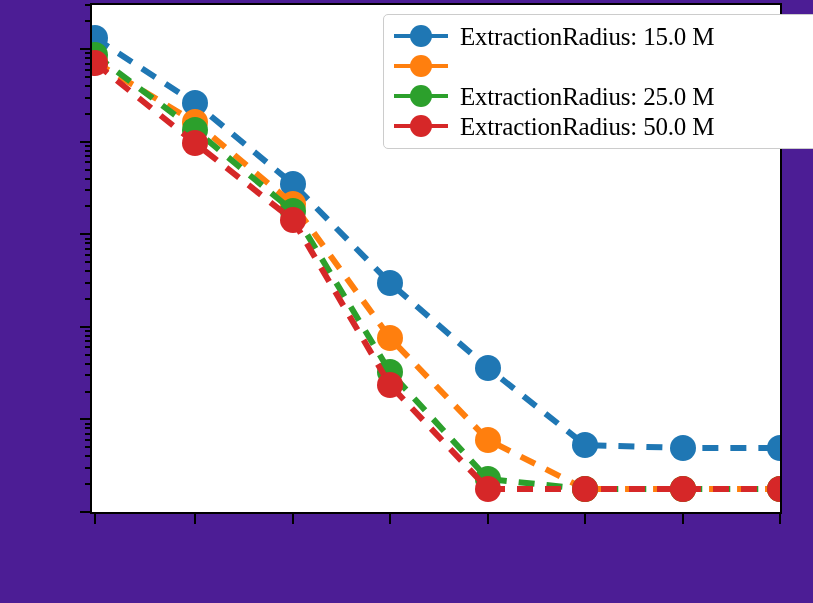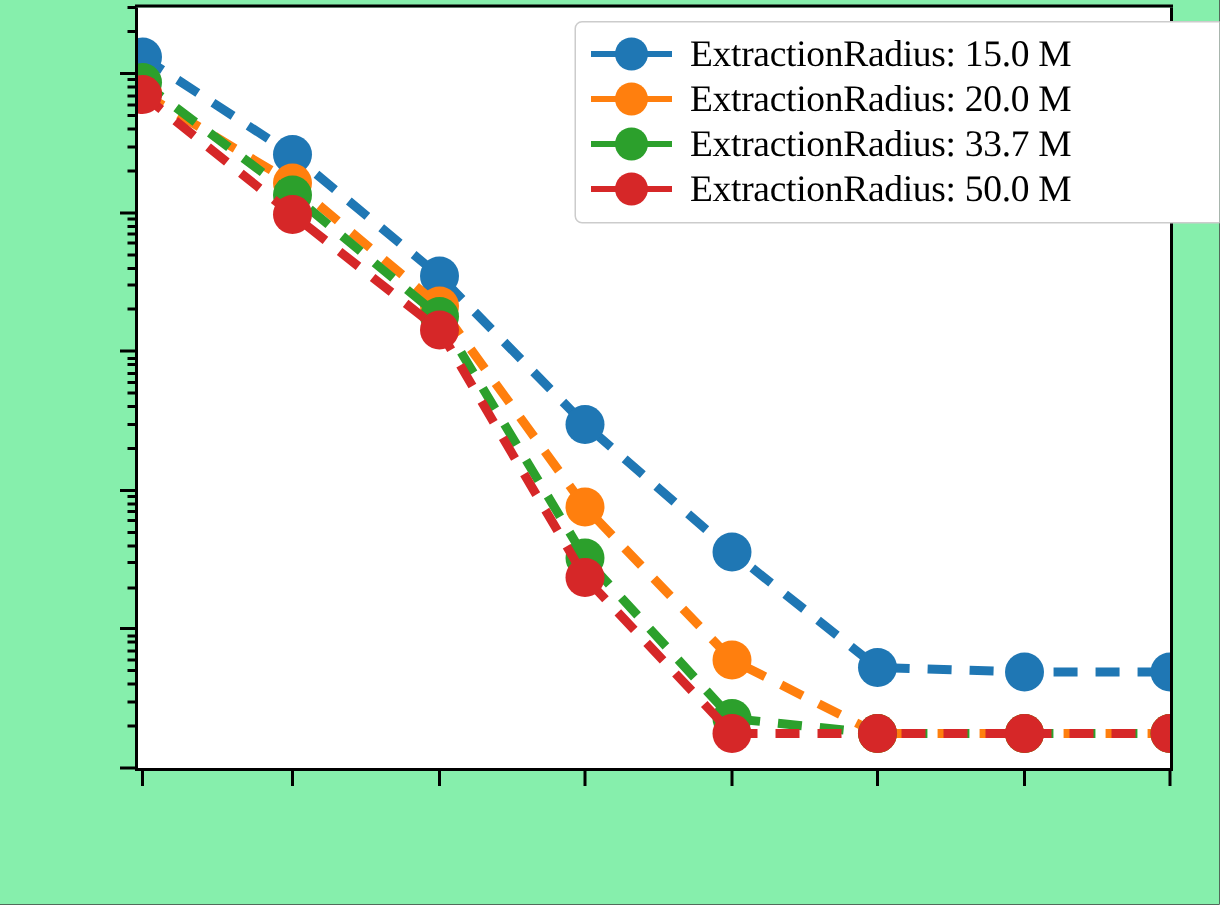--- a/index.html
+++ b/index.html
@@ -12,21 +12,21 @@
     width: 813px;
     height: 603px;
     overflow: hidden;
     font-family: "Liberation Serif", "DejaVu Serif", serif;
   }
 
   #figure {
     position: relative;
     width: 813px;
     height: 603px;
-    background: #86efac;
+    background: #4c1d95;
   }
 
   
   #plot-area {
     position: absolute;
     left: 92px;
     top: 5px;
     width: 688px;
     height: 507px;
     background: #ffffff;
@@ -232,29 +232,28 @@
         <span class="lh-dot" style="background: rgb(31, 119, 180);"></span>
       </span>
       <span class="legend-label">ExtractionRadius: 15.0 M</span>
     </div>
 
     <div class="legend-row">
       <span class="legend-handle">
         <span class="lh-line" style="background: rgb(255, 127, 14);"></span>
         <span class="lh-dot" style="background: rgb(255, 127, 14);"></span>
       </span>
-      <span class="legend-label">ExtractionRadius: 20.0 M</span>
     </div>
 
     <div class="legend-row">
       <span class="legend-handle">
         <span class="lh-line" style="background: rgb(44, 160, 44);"></span>
         <span class="lh-dot" style="background: rgb(44, 160, 44);"></span>
       </span>
-      <span class="legend-label">ExtractionRadius: 33.7 M</span>
+      <span class="legend-label">ExtractionRadius: 25.0 M</span>
     </div>
 
     <div class="legend-row">
       <span class="legend-handle">
         <span class="lh-line" style="background: rgb(214, 39, 40);"></span>
         <span class="lh-dot" style="background: rgb(214, 39, 40);"></span>
       </span>
       <span class="legend-label">ExtractionRadius: 50.0 M</span>
     </div>
 

